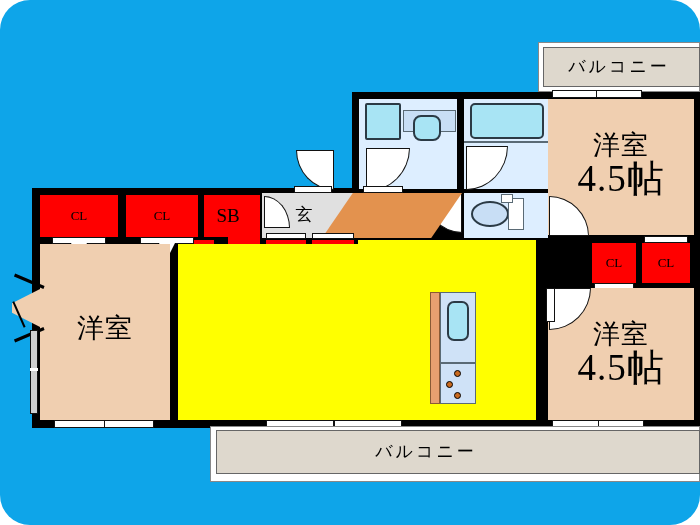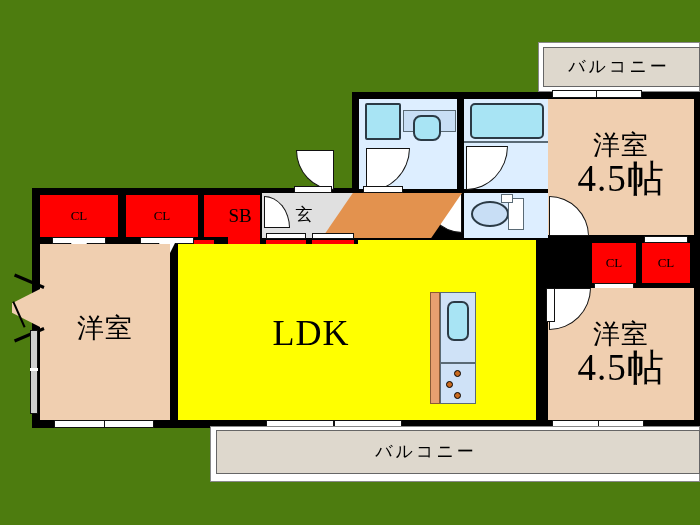--- a/index.html
+++ b/index.html
@@ -1,18 +1,18 @@
 <!DOCTYPE html>
 <html><head>
 <meta charset="utf-8">
 <title>Floor Plan</title>
 <style>
   html,body{margin:0;padding:0;background:#ffffff;}
   body{font-family:"Liberation Serif","DejaVu Serif",serif;}
-  #plan{position:relative;width:700px;height:525px;background:#4d7c0f;overflow:hidden;}
+  #plan{position:relative;width:700px;height:525px;background:#0ea5e9;overflow:hidden;border-radius:30px;}
   .blk{position:absolute;box-sizing:border-box;}
   
   .f-wall   {background:#000000;}
   .f-ldk    {background:#ffff00;}
   .f-room   {background:#f0cfb0;}
   .f-closet {background:#ff0000;}
   .f-water  {background:#ddeeff;}
   .f-tub    {background:#a8e4f4;}
   .f-basin  {background:#c8def5;}
   .f-entry  {background:#e0e0e0;}
@@ -114,21 +114,21 @@
   <div class="blk f-white" style="left:294px;top:186px;width:38px;height:7px;border:1.5px solid #111;"></div>
 
   <div class="blk f-closet" style="left:40px;top:195px;width:78px;height:42px;"></div>
   <div class="lbl lbl-cl" style="left:40px;top:195px;width:78px;height:42px;">CL</div>
 
   <div class="blk f-closet" style="left:126px;top:195px;width:72px;height:42px;"></div>
   <div class="lbl lbl-cl" style="left:126px;top:195px;width:72px;height:42px;">CL</div>
 
   <div class="blk f-closet" style="left:204px;top:195px;width:56px;height:42px;"></div>
   <div class="blk f-closet" style="left:228px;top:237px;width:32px;height:22px;"></div>
-  <div class="lbl lbl-sb" style="left:212px;top:195px;width:56px;height:42px;">SB</div>
+  <div class="lbl lbl-sb" style="left:200px;top:195px;width:56px;height:42px;">SB</div>
 
   <div class="blk f-closet" style="left:182px;top:240px;width:32px;height:22px;"></div>
   <div class="blk f-closet" style="left:266px;top:240px;width:40px;height:20px;"></div>
   <div class="blk f-closet" style="left:312px;top:240px;width:42px;height:20px;"></div>
   <div class="win" style="left:266px;top:233px;width:40px;height:6px;"></div>
   <div class="win" style="left:312px;top:233px;width:42px;height:6px;"></div>
 
   <div class="win" style="left:52px;top:237px;width:54px;height:7px;"></div>
   <div class="tri-o" style="left:70px;top:243px;"></div>
   <div class="tri" style="left:71px;top:243px;"></div>
@@ -155,21 +155,20 @@
 
   <div class="win-v" style="left:30px;top:330px;width:8px;height:84px;background:#cfcfcf;"></div>
   <div class="win-v" style="left:30px;top:368px;width:8px;height:3px;background:#ffffff;border:none;"></div>
 
   <div class="win" style="left:54px;top:420px;width:100px;height:8px;"></div>
   <div class="win" style="left:104px;top:420px;width:50px;height:8px;"></div>
 
   <div class="blk f-ldk" style="left:178px;top:244px;width:358px;height:176px;"></div>
   <div class="blk f-ldk" style="left:358px;top:240px;width:178px;height:12px;"></div>
   <div class="lbl lbl-ldk stack" style="left:196px;top:286px;width:230px;height:96px;">
-    <span>LDK</span>
   </div>
 
   <div class="win" style="left:266px;top:420px;width:68px;height:8px;"></div>
   <div class="win" style="left:334px;top:420px;width:68px;height:8px;"></div>
 
   <div class="blk f-counter" style="left:430px;top:292px;width:10px;height:112px;border:1px solid #8a5a35;"></div>
   <div class="blk f-sinkbody ol-thin" style="left:440px;top:292px;width:36px;height:112px;"></div>
   <div class="blk f-tub ol" style="left:447px;top:301px;width:22px;height:40px;border-radius:7px;"></div>
   <div class="blk" style="left:440px;top:362px;width:36px;height:1.5px;background:#5a6a75;"></div>
   <div class="blk" style="left:440px;top:364px;width:36px;height:40px;"></div>

